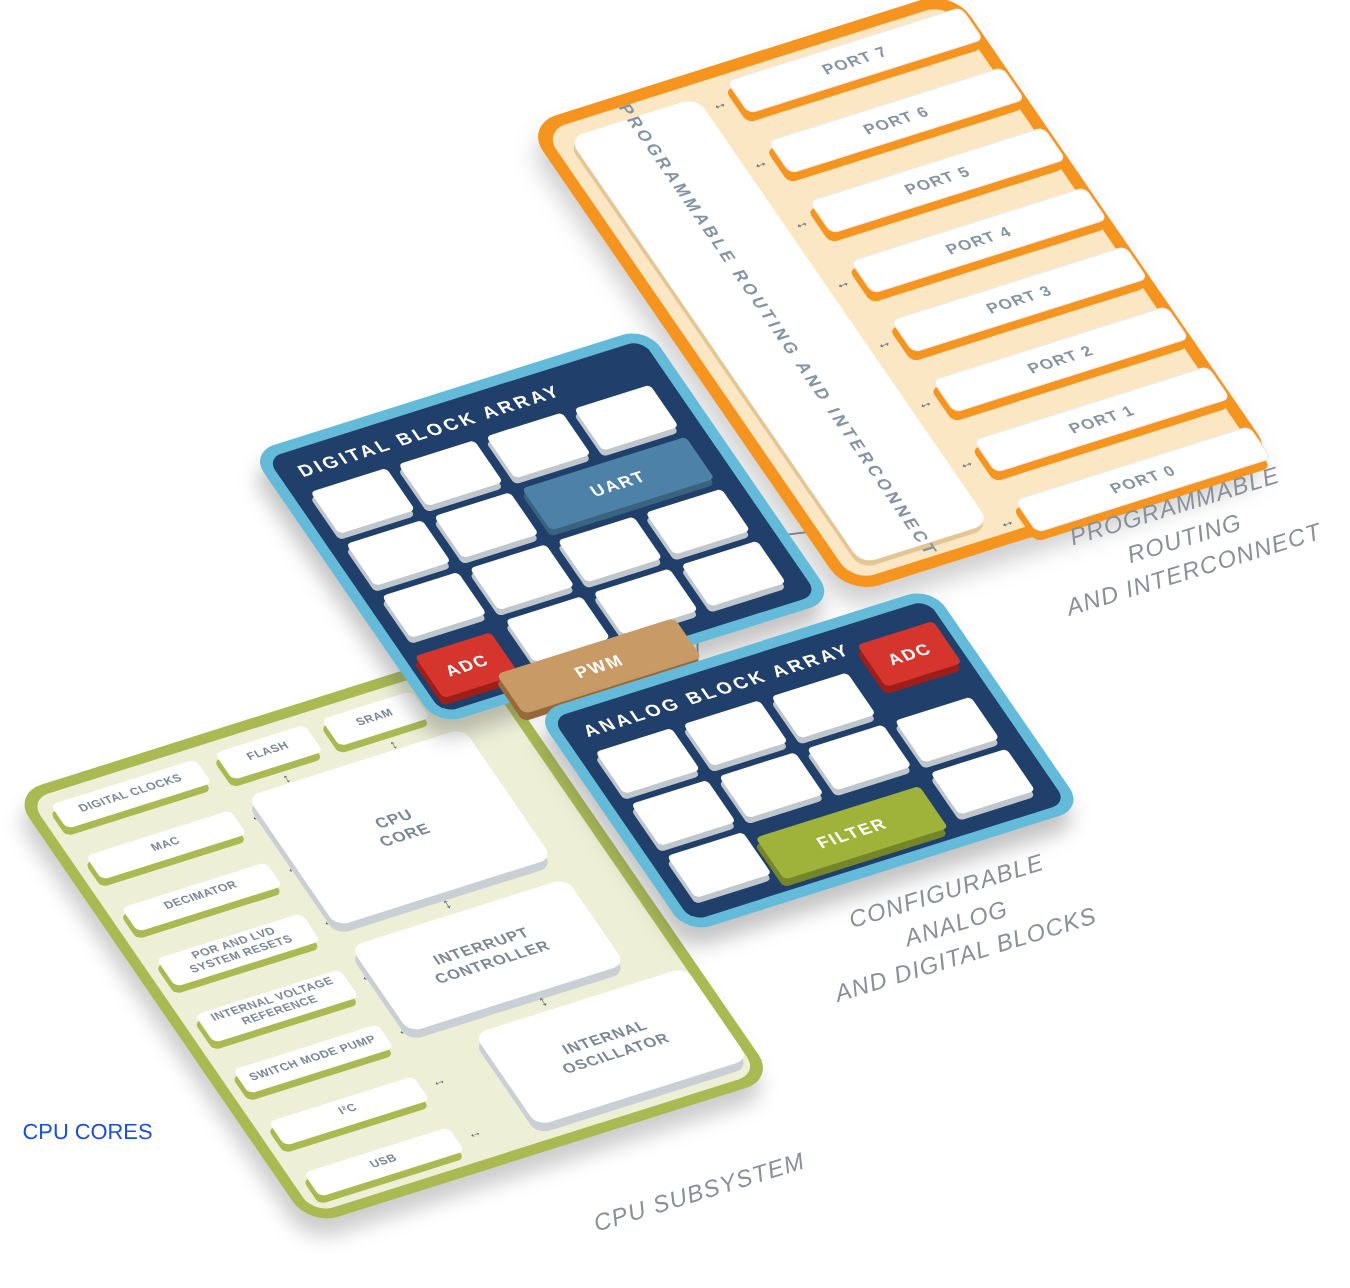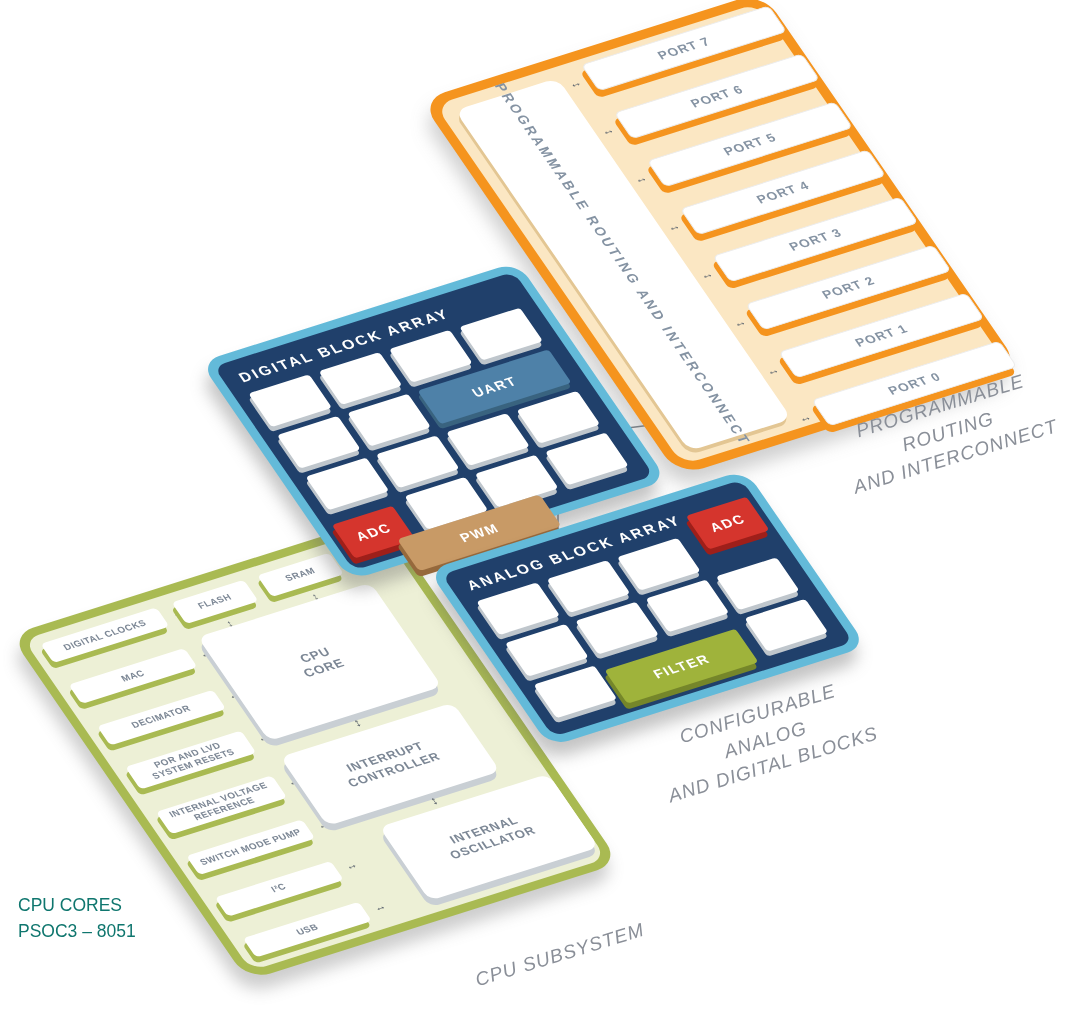--- a/index.html
+++ b/index.html
@@ -122,21 +122,21 @@
   .caption {
     position:absolute; transform:rotate(-17deg); z-index:5;
     color:#8A8F98; font-style:italic; font-size:19px; letter-spacing:1px;
     text-align:center; line-height:1.4;
   }
   .cap-routing { left:828px; top:392px; width:240px; }
   .cap-analog  { left:648px; top:700px; width:235px; }
   .cap-cpu     { left:470px; top:942px; width:180px; }
 
   
-  .legend { position:absolute; left:18px; top:892px; z-index:5; color:#0f766e; font-size:17.5px; line-height:1.5; }
+  .legend { position:absolute; left:18px; top:892px; z-index:5; color:#1d4ed8; font-size:17.5px; line-height:1.5;text-align:right; }
 </style>
 </head>
 <body>
 
 <div class="stage">
 
   <svg class="connectors" width="1080" height="1030">
     <defs>
       <marker id="arr" markerWidth="7" markerHeight="7" refX="5" refY="3" orient="auto-start-reverse">
         <path d="M0,0 L6,3 L0,6 z" fill="#7d848c"></path>
@@ -257,16 +257,15 @@
     <div>AND INTERCONNECT</div>
   </div>
   <div class="caption cap-analog">
     <div>CONFIGURABLE ANALOG</div>
     <div>AND DIGITAL BLOCKS</div>
   </div>
   <div class="caption cap-cpu">CPU SUBSYSTEM</div>
 
   <div class="legend">
     <div>CPU CORES</div>
-    <div>PSOC3 – 8051</div>
   </div>
 
 </div>
 
 </body></html>

